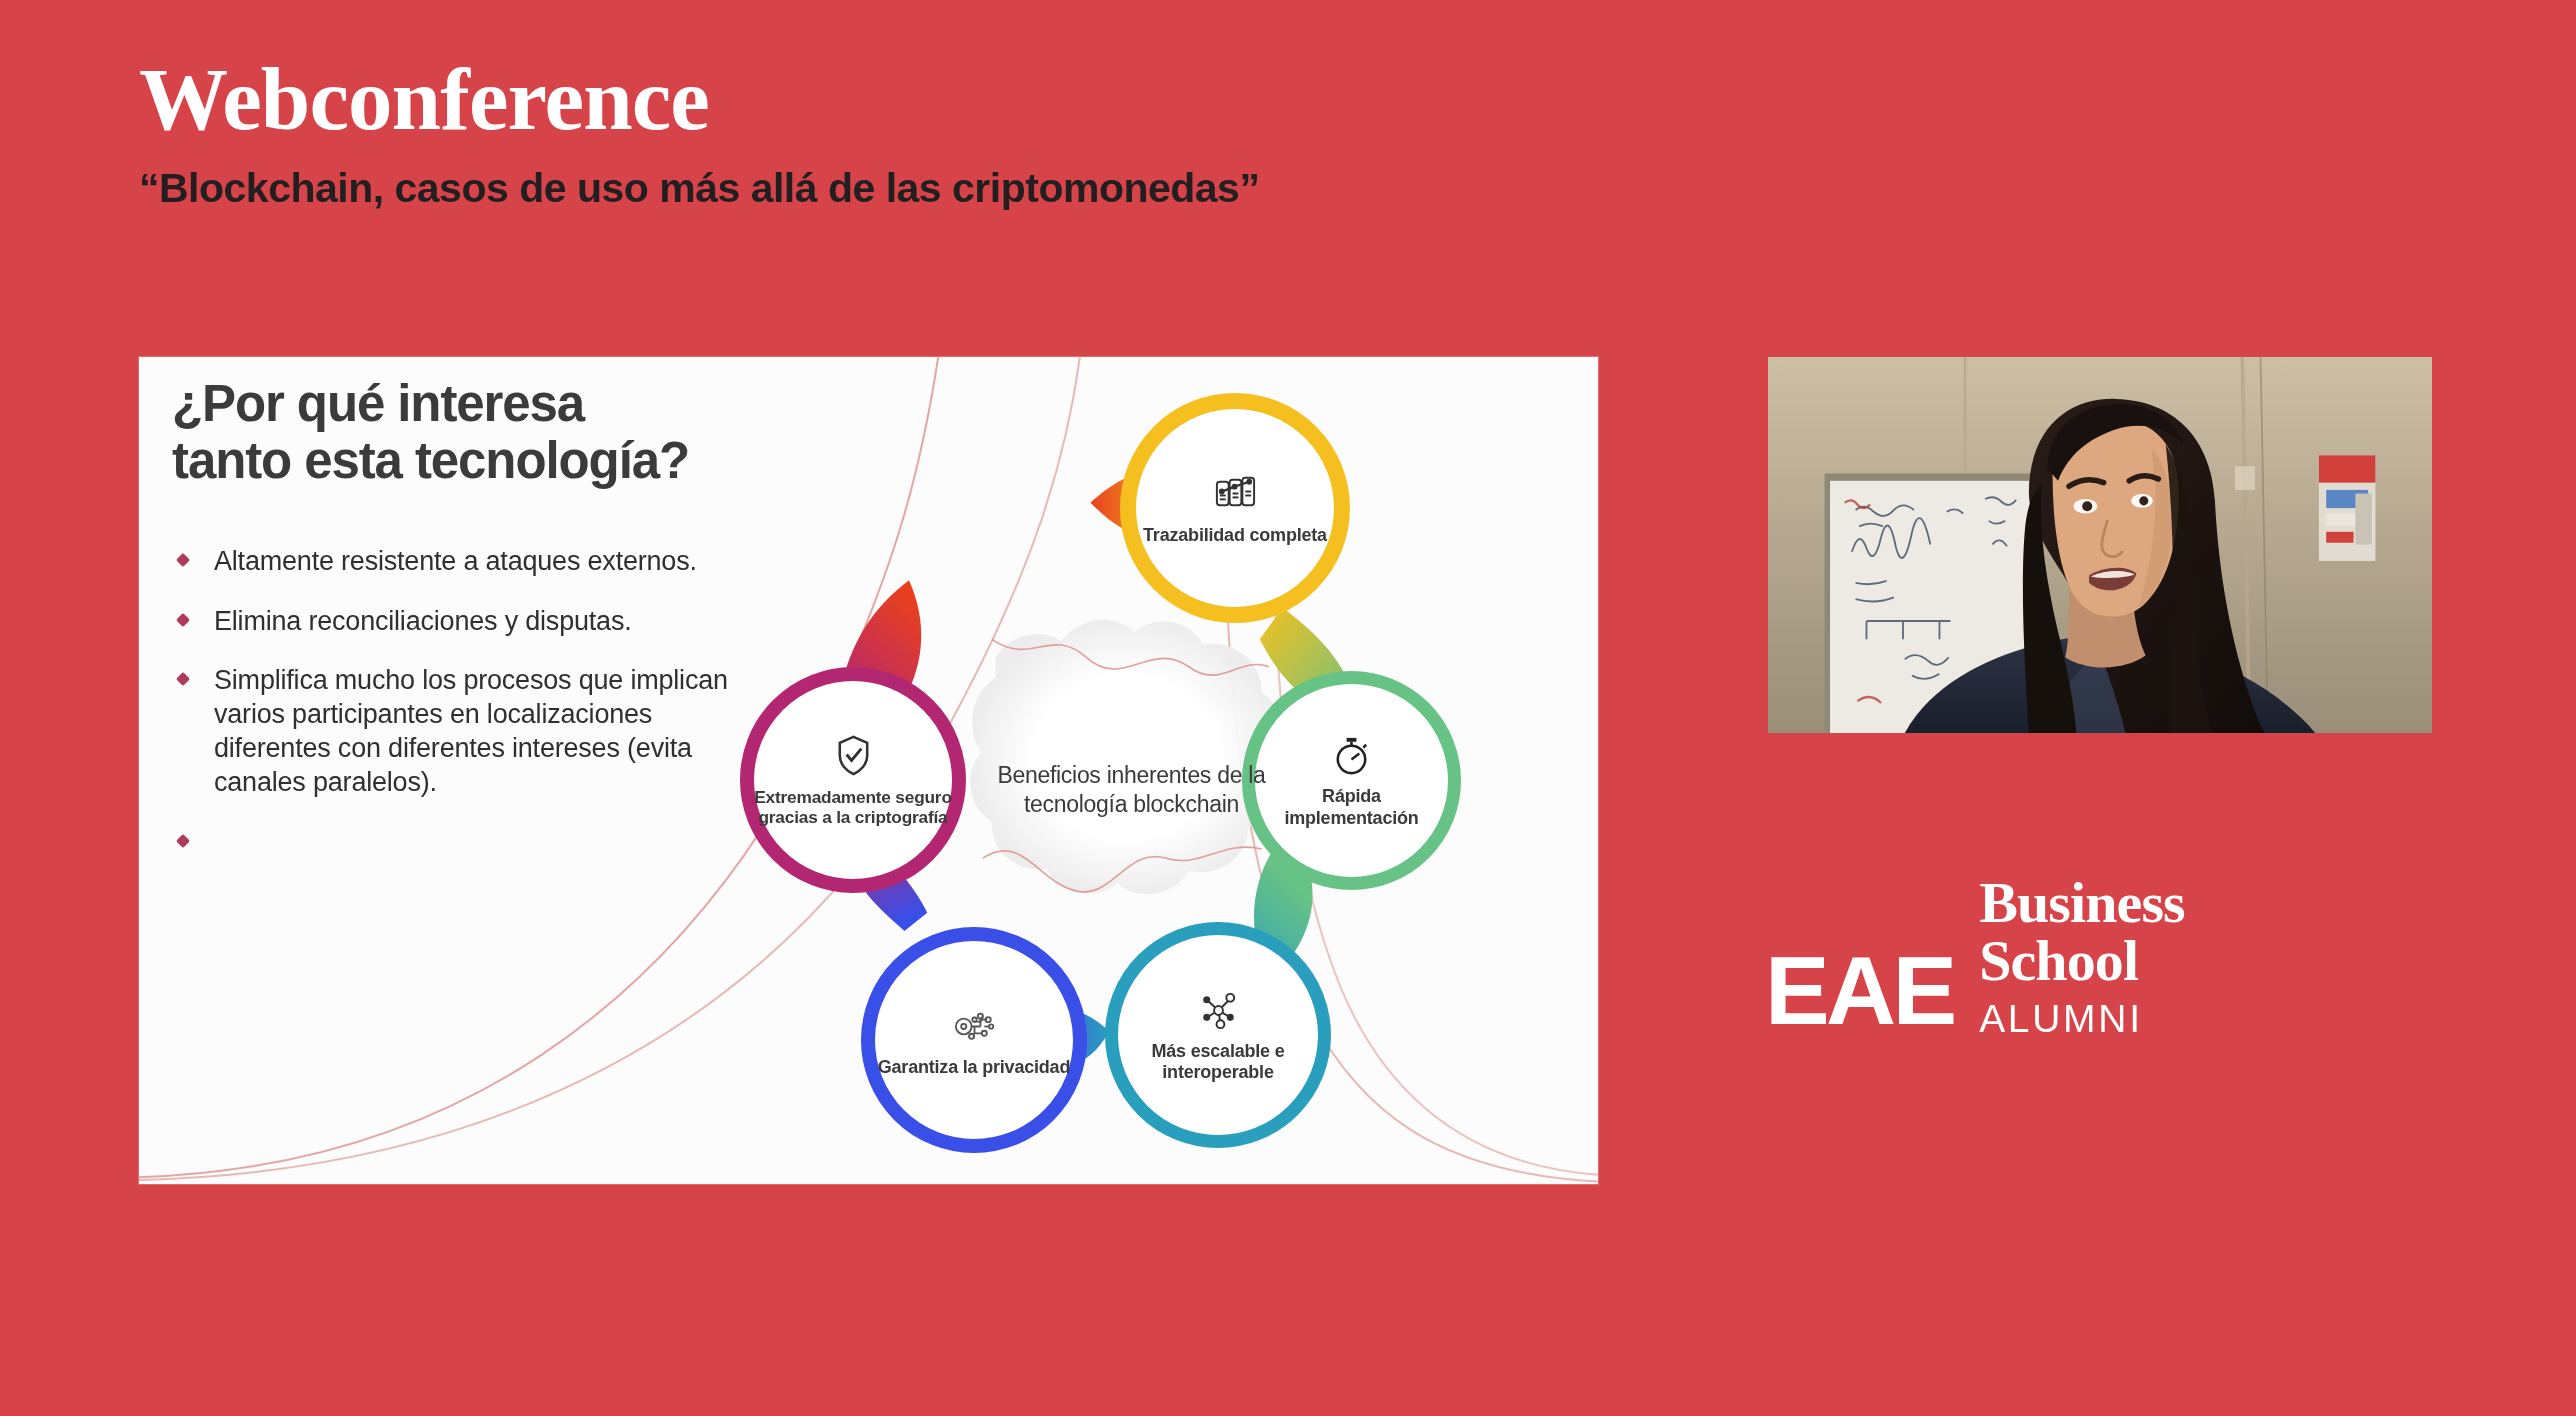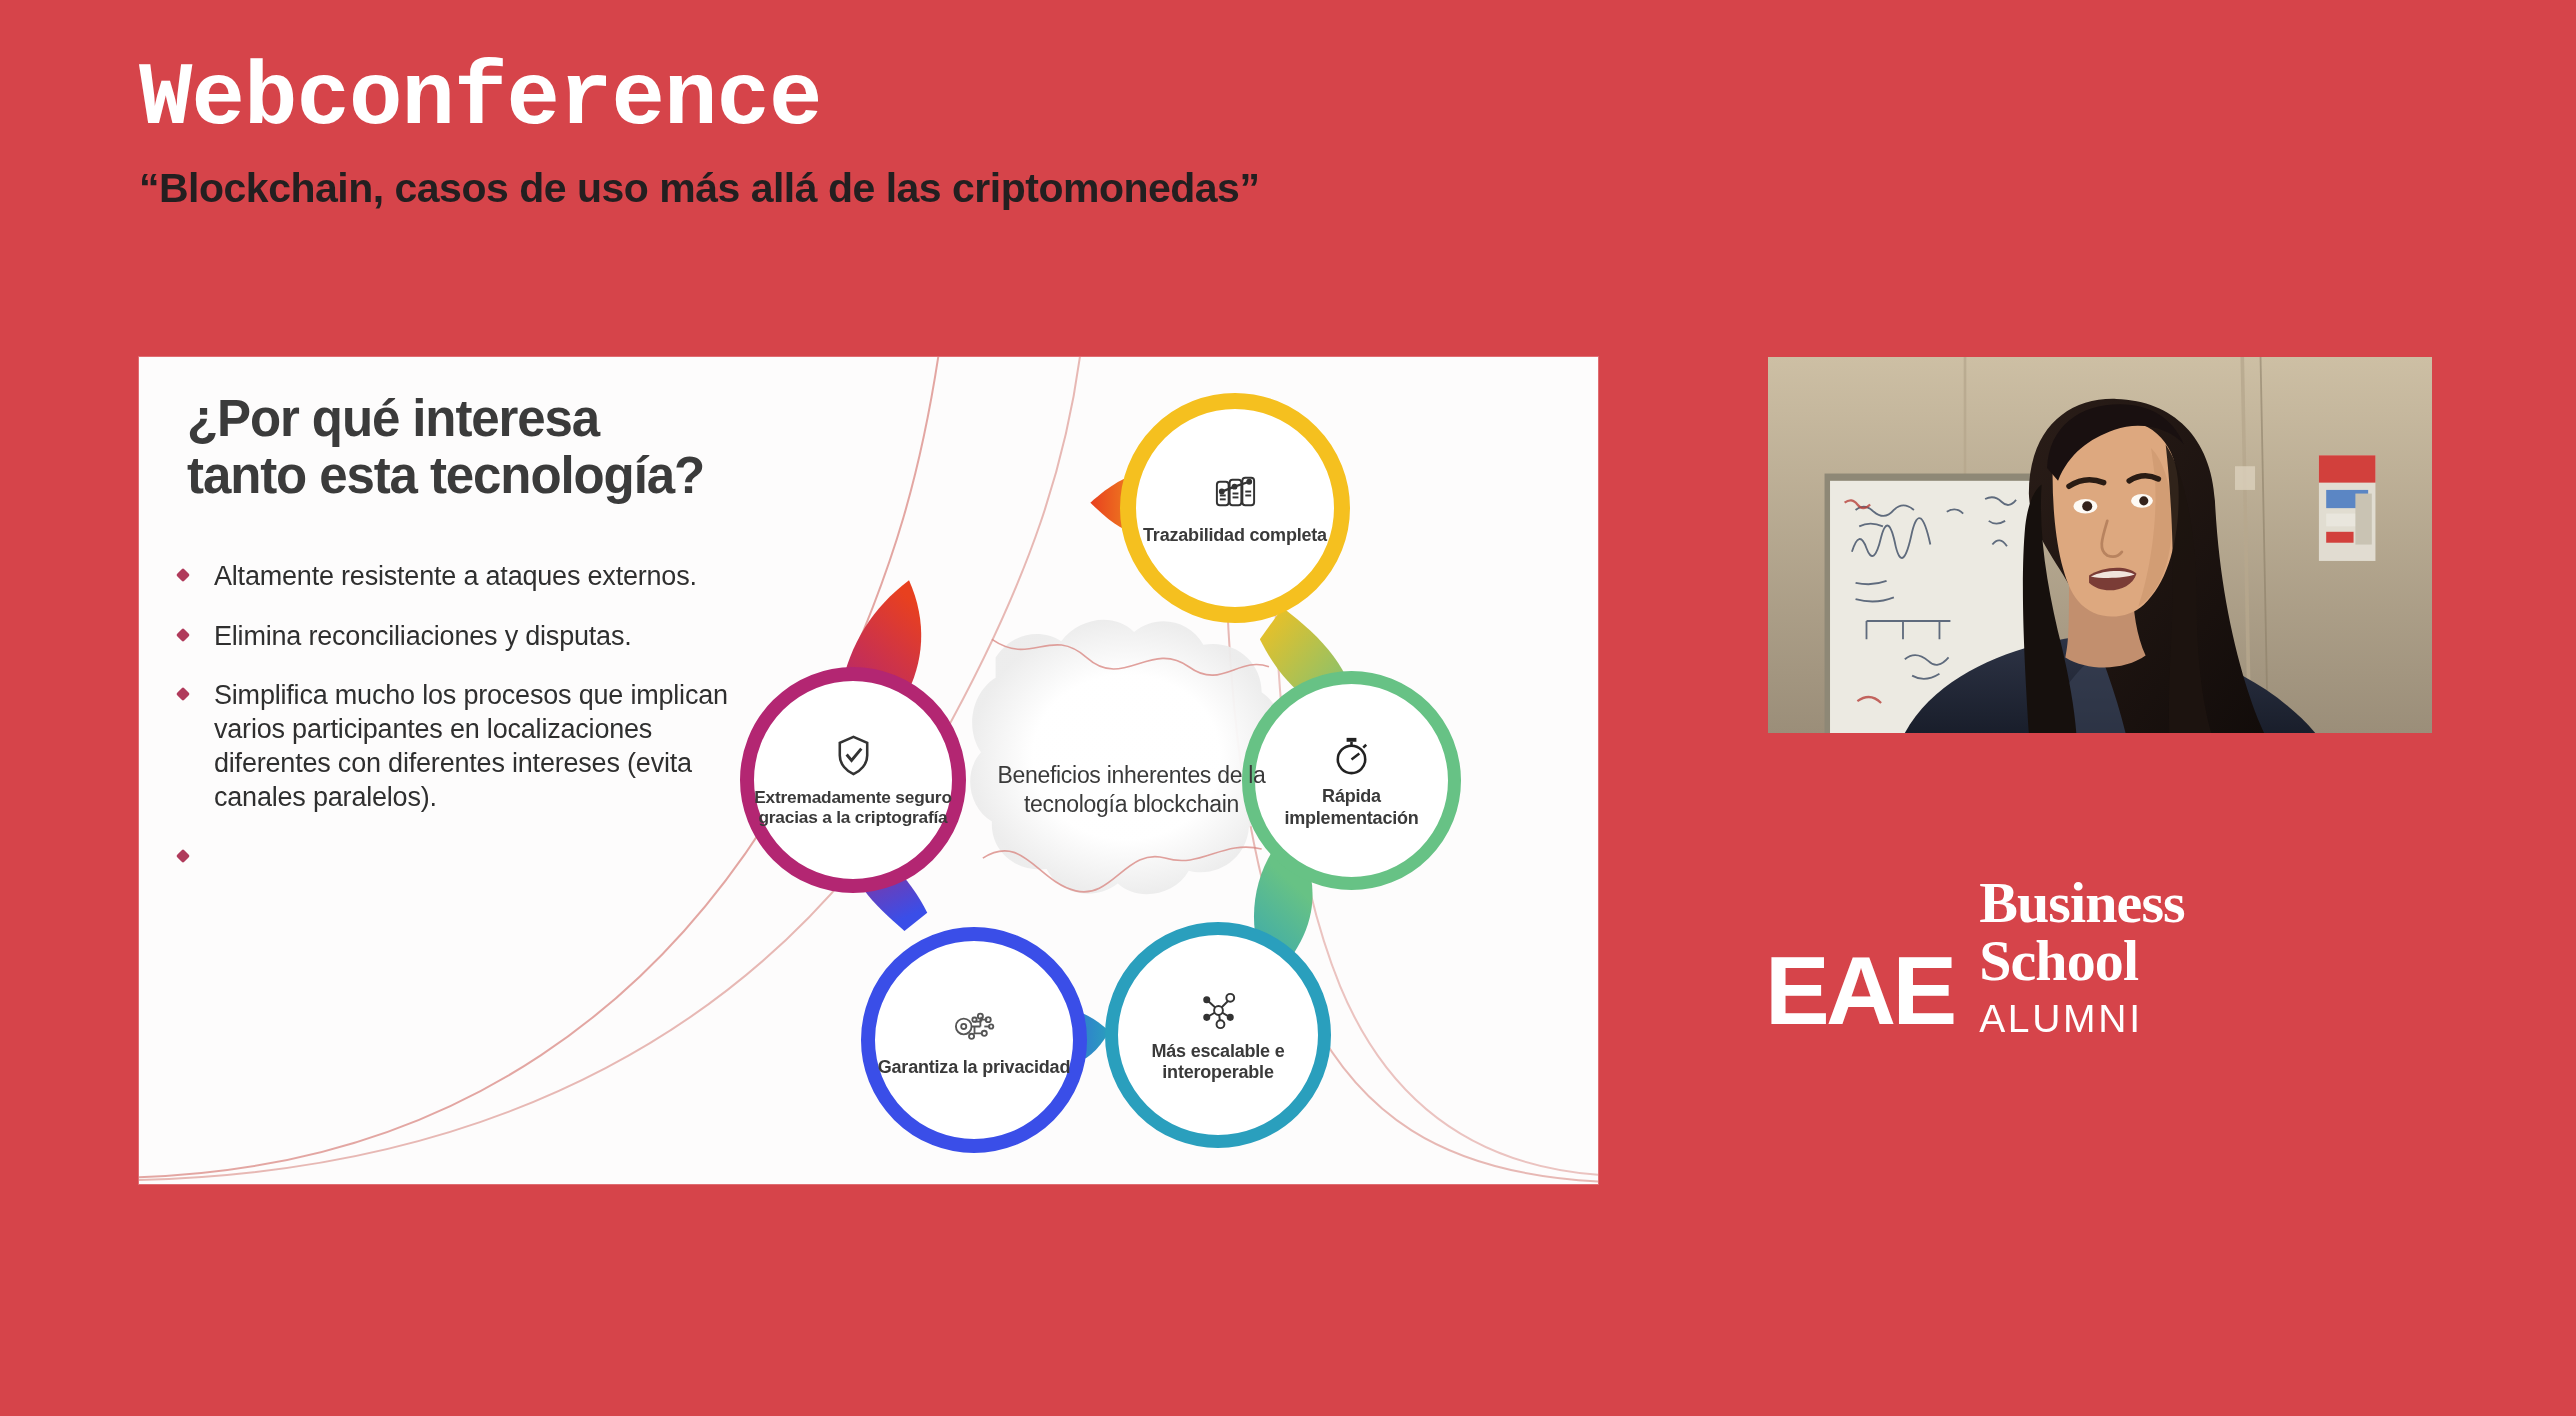--- a/index.html
+++ b/index.html
@@ -7,21 +7,21 @@
   body{
     width:2576px;height:1417px;
     background:#d6444a;
     font-family:"Liberation Sans",sans-serif;
     overflow:hidden;position:relative;
   }
 
   
   #header{position:absolute;left:139px;top:55px;width:1550px;}
   #conf-title{
-    font-family:Liberation Mono, monospace;
+    font-family:Liberation Serif, serif;
     font-weight:bold;color:#ffffff;
     font-size:89px;line-height:1.0;letter-spacing:-0.9px;
     margin:0;white-space:nowrap;
   }
   #conf-subtitle{
     margin:22px 0 0 0;
     font-family:"Liberation Sans",sans-serif;
     font-weight:bold;color:#231f20;
     font-size:41px;line-height:1.1;letter-spacing:-0.5px;
     white-space:nowrap;
@@ -33,21 +33,21 @@
     width:1459px;height:827px;
     background:#fdfcfc;
     overflow:hidden;
     box-shadow:0 0 0 0.9px rgba(255,255,255,.25);
   }
   #slide-bg-curves{position:absolute;inset:0;width:100%;height:100%;}
 
   
   #slide-left{position:absolute;left:33px;top:18px;width:583px;}
   #slide-heading{
-    margin:15px;color:#3b3b3b;
+    margin:0;color:#3b3b3b;
     font-family:"Liberation Sans",sans-serif;
     font-weight:bold;font-size:51px;line-height:1.12;
     letter-spacing:-1.1px;
   }
   #slide-bullets{list-style:none;margin:55px 0 0 0;padding:0;}
   #slide-bullets li{
     position:relative;padding-left:42px;margin-bottom:25.5px;
     color:#2f2f2f;font-size:27px;line-height:1.26;
     font-family:"Liberation Sans",sans-serif;
     letter-spacing:-0.2px;

